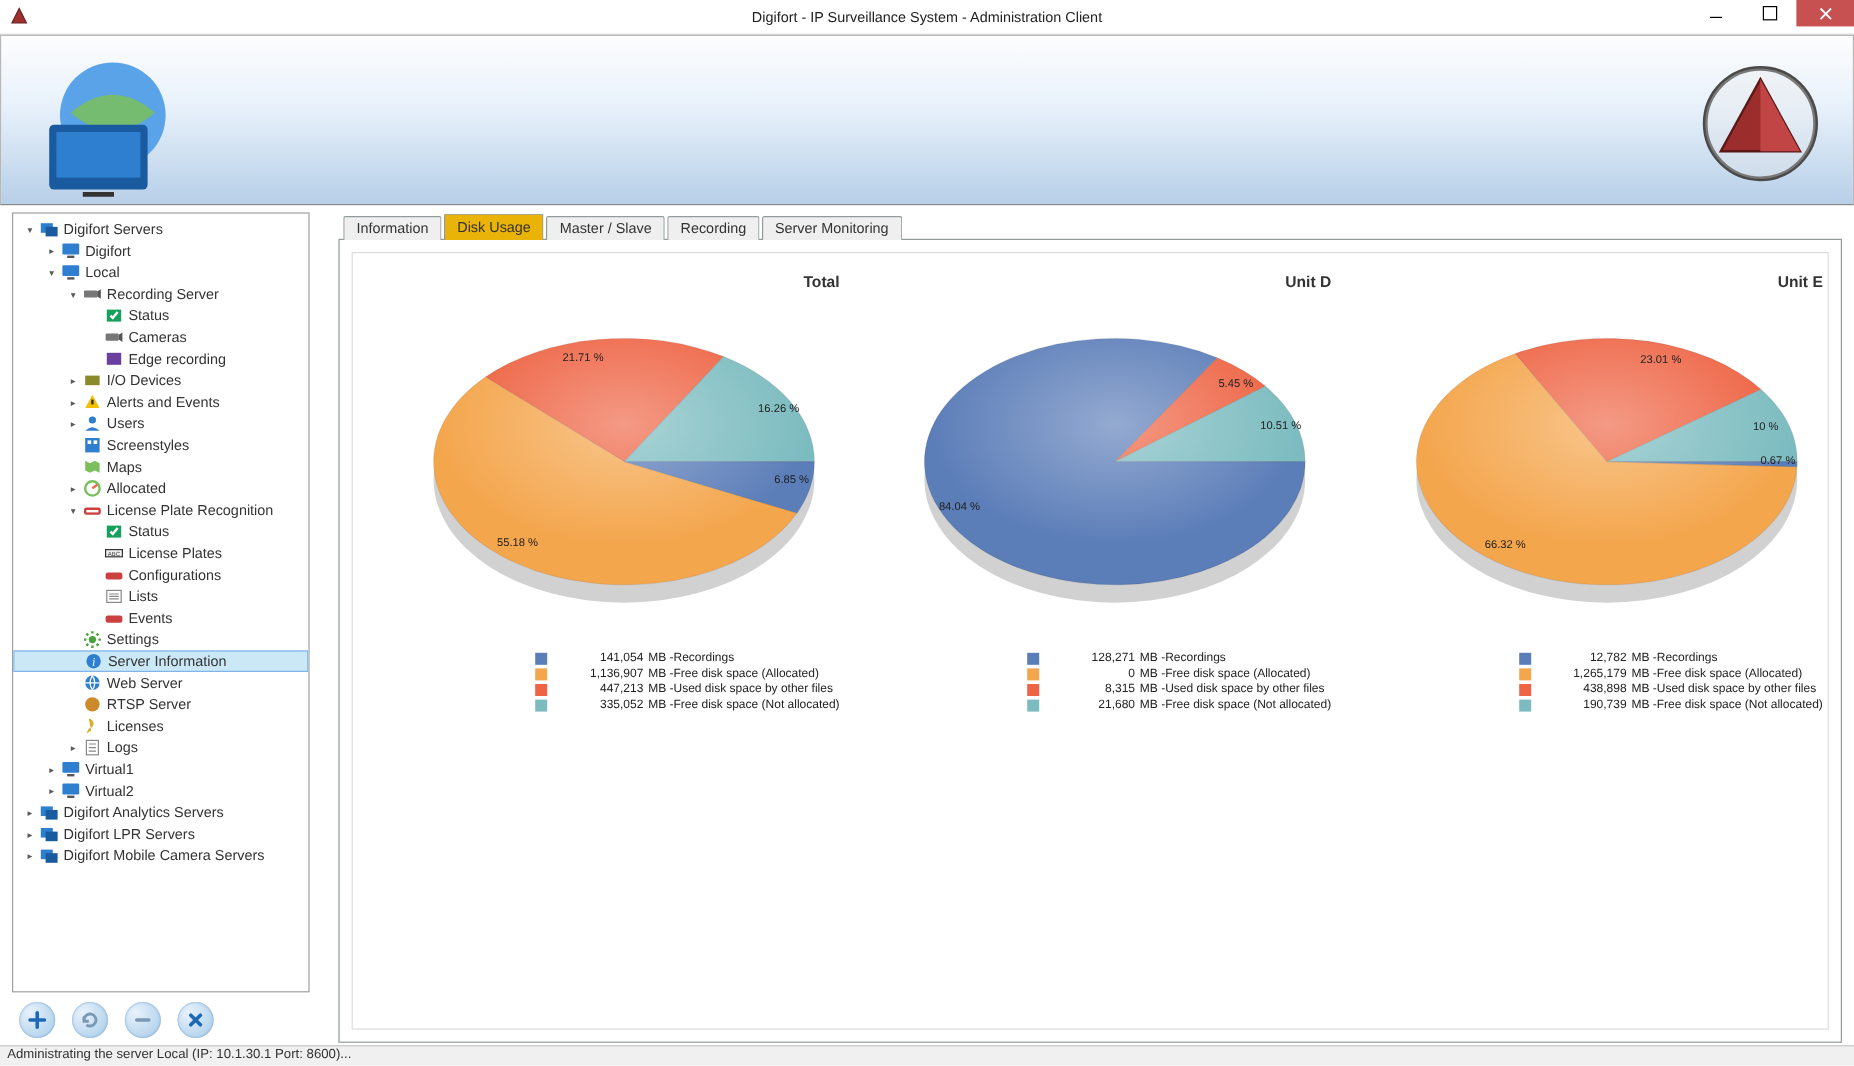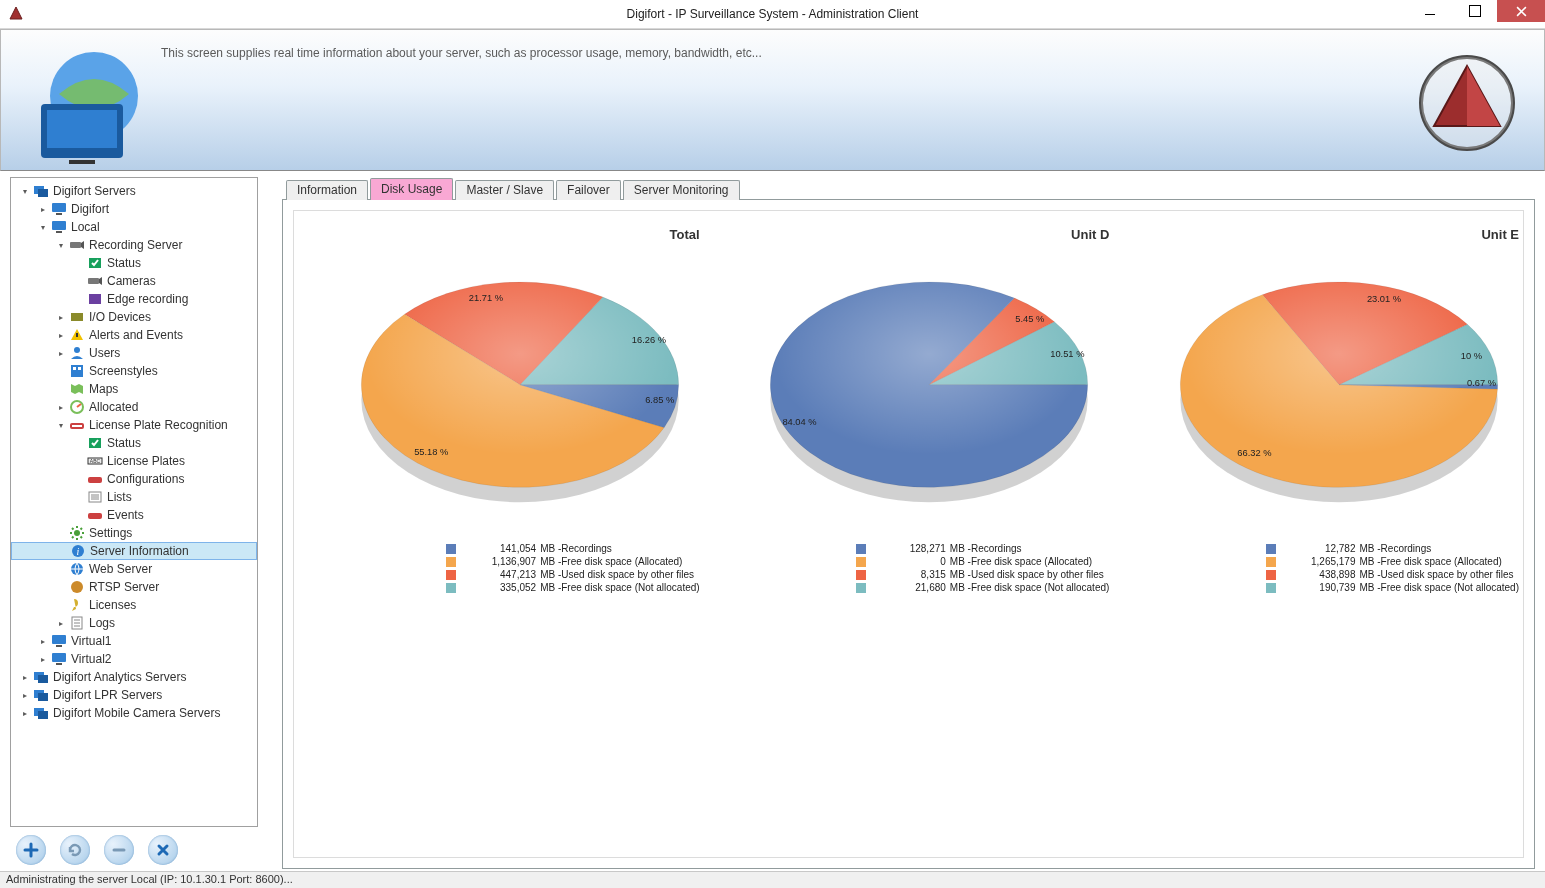--- a/index.html
+++ b/index.html
@@ -24,21 +24,21 @@
   .tree-row{display:flex;align-items:center;height:18px;padding:0 4px;white-space:nowrap;cursor:default}
   .tree-row.sel{background:#cbe8f6;border:1px solid #7eb4ea;height:18px;box-sizing:border-box}
   .twisty{width:12px;text-align:center;color:#5a5a5a;font-size:8px}
   .indent{display:inline-block}
   .ticon{width:16px;height:16px;margin:0 4px 0 2px;display:inline-flex;align-items:center;justify-content:center}
   .side-btns{display:flex;gap:14px;padding:8px 6px 4px;justify-content:flex-start}
   .round{width:30px;height:30px;border-radius:50%;display:flex;align-items:center;justify-content:center;background:radial-gradient(circle at 30% 30%,#e8f2fc,#b9d6ee 70%,#9cc1e0);box-shadow:inset 0 0 2px #6b9bc7}
   .main{flex:1;margin:6px 10px 2px 20px;display:flex;flex-direction:column}
   .tabbar{display:flex;align-items:flex-end;height:22px;padding-left:4px}
   .tab{border:1px solid #919b9c;border-bottom:none;padding:2px 10px 3px;background:#efefef;margin-right:2px;border-radius:2px 2px 0 0;font-size:12px;position:relative;top:1px}
-  .tab.active{background:#f9a8d4;z-index:2;padding-top:3px;padding-bottom:4px}
+  .tab.active{background:#eab308;z-index:2;padding-top:3px;padding-bottom:4px}
   .tab-body{flex:1;border:1px solid #919b9c;background:#fff;display:flex;flex-direction:column}
   .chart-area{flex:1;margin:10px;border:1px solid #dcdcdc;display:flex}
   .chart-col{flex:1;display:flex;flex-direction:column;align-items:flex-end;padding:10px 4px 0}
   .chart-title{font-weight:600;font-size:13px;color:#333;margin:6px 0 12px}
   svg.pie{width:360px;height:280px}
   .legend{margin-top:8px;font-size:10px;color:#222;line-height:13px}
   .legend-row{display:flex;align-items:center}
   .sw{width:10px;height:10px;margin-right:6px}
   .lval{width:74px;text-align:right;margin-right:4px}
   .status{height:19px;border-top:1px solid #c8c8c8;font-size:11px;padding:1px 6px 0;color:#323232;background:#f0f0f0}
@@ -71,21 +71,20 @@
     <svg width="130" height="120">
       <circle cx="75" cy="52" r="44" fill="#5aa3e8"></circle>
       <path d="M40 50 Q75 20 110 50 Q75 80 40 50" fill="#7abf5a" opacity="0.85"></path>
       <rect x="22" y="60" width="82" height="54" rx="4" fill="#1a5a9e"></rect>
       <rect x="28" y="66" width="70" height="38" fill="#2f7fd1"></rect>
       <rect x="50" y="116" width="26" height="6" fill="#333"></rect>
       <rect x="38" y="122" width="50" height="4" fill="#555"></rect>
     </svg>
   </div>
   <div class="banner-inner">
-    <p>This screen supplies real time information about your server, such as processor usage, memory, bandwidth, etc...</p>
   </div>
   <div class="logo-right">
     <svg width="98" height="98">
       <circle cx="49" cy="49" r="46" fill="none" stroke="#4a4a4a" stroke-width="4"></circle>
       <circle cx="49" cy="49" r="46" fill="#e8e8e8" opacity="0.3"></circle>
       <path d="M49 12 L82 72 L16 72 Z" fill="#9c2d2d" stroke="#5a1818" stroke-width="2"></path>
       <path d="M49 12 L82 72 L49 72 Z" fill="#c24545"></path>
     </svg>
   </div>
 </div>
@@ -441,21 +440,21 @@
           </svg>
         </div>
     </div>
   </div>
 
   <div class="main">
     <div class="tabbar" id="tabbar">
         <div class="tab">Information</div>
         <div class="tab active">Disk Usage</div>
         <div class="tab">Master / Slave</div>
-        <div class="tab">Failover</div>
+        <div class="tab">Recording</div>
         <div class="tab">Server Monitoring</div>
       </div>
     <div class="tab-body">
       <div class="chart-area" id="charts">
           <div class="chart-col">
             <div class="chart-title">Total</div>
             <svg class="pie" viewBox="0 0 360 300">
               <ellipse cx="180" cy="156" rx="170" ry="110" fill="rgba(0,0,0,0.18)"></ellipse>
               <path d="M 180 140 L 350 140 A 170 110 0 0 0 268.73366443979955 46.1734879285585 Z" fill="#7cbcc0" stroke="rgba(0,0,0,0.08)"></path>
               <path d="M 180 140 L 268.73366443979955 46.1734879285585 A 170 110 0 0 0 56.294911316354884 64.54880412626781 Z" fill="#ee6444" stroke="rgba(0,0,0,0.08)"></path>

